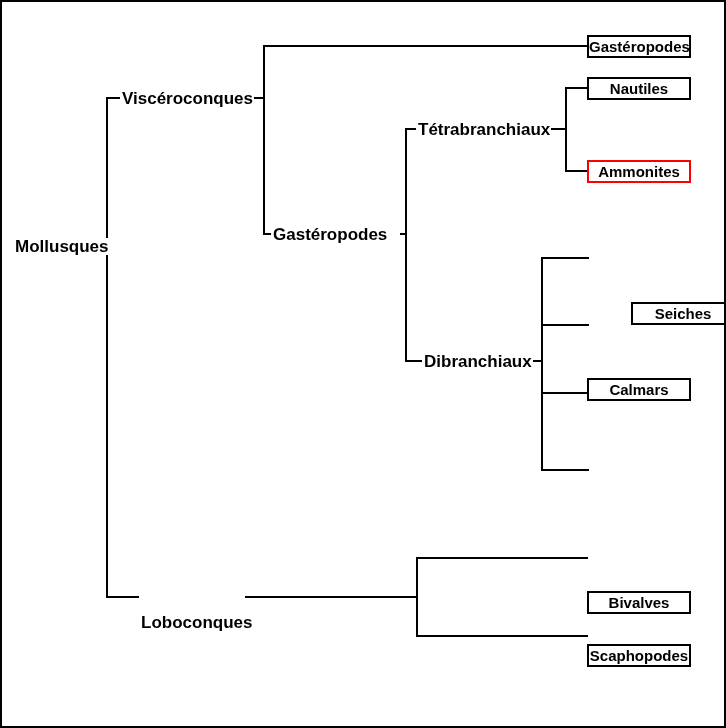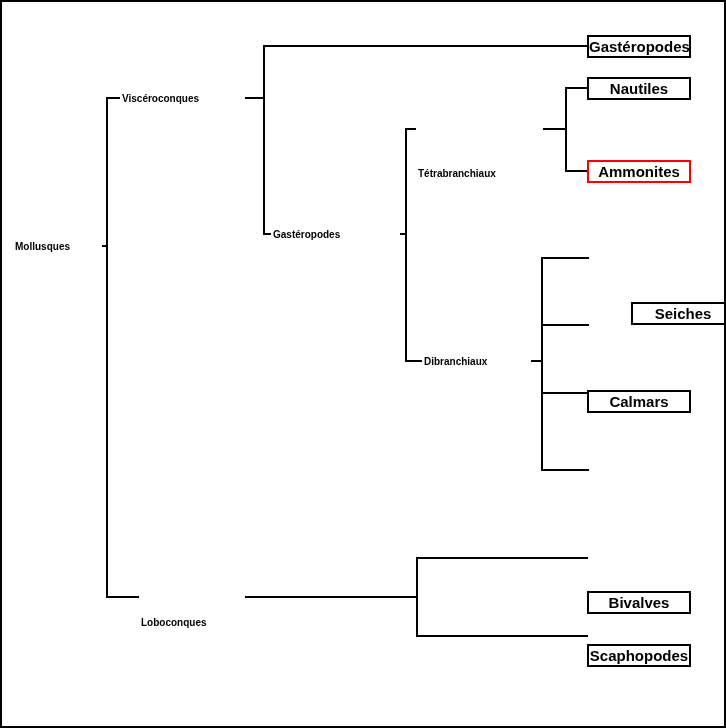--- a/index.html
+++ b/index.html
@@ -19,21 +19,21 @@
   
   .hl, .vl {
     position: absolute;
     background: #000000;
   }
   .hl { height: 2px; }
   .vl { width: 2px; }
   
   .node-label {
     position: absolute;
-    font-size: 10px;
+    font-size: 17px;
     font-weight: bold;
     color: #000000;
     white-space: nowrap;
     line-height: 17px;
     background: #ffffff;
     padding: 0 1px;
   }
   
   .leaf-box {
     position: absolute;
@@ -85,33 +85,33 @@
 
   <div class="hl" style="left: 104px; top: 594px; width: 33px; background: rgb(0, 0, 0);"></div>
   <div class="hl" style="left: 243px; top: 594px; width: 172px; background: rgb(0, 0, 0);"></div>
   <div class="vl" style="left: 414px; top: 555px; height: 80px; background: rgb(0, 0, 0);"></div>
   <div class="hl" style="left: 414px; top: 555px; width: 172px; background: rgb(0, 0, 0);"></div>
   <div class="hl" style="left: 414px; top: 633px; width: 172px; background: rgb(0, 0, 0);"></div>
 
   <span class="node-label" style="left:12px;  top:236px;">Mollusques</span>
   <span class="node-label" style="left:119px; top:88px;">Viscéroconques</span>
   <span class="node-label" style="left:270px; top:224px;">Gastéropodes</span>
-  <span class="node-label" style="left:415px; top:119px;margin-top:44px;">Tétrabranchiaux</span>
+  <span class="node-label" style="left:415px; top:119px;">Tétrabranchiaux</span>
   <span class="node-label" style="left:421px; top:351px;">Dibranchiaux</span>
   <span class="node-label" style="left:138px; top:612px;">Loboconques</span>
 
   <div class="leaf-box" style="top: 33px; border-color: rgb(0, 0, 0);">Gastéropodes</div>
 
   <div class="leaf-box" style="top: 75px; border-color: rgb(0, 0, 0);">Nautiles</div>
 
   <div class="leaf-box" style="top: 158px; border-color: rgb(255, 0, 0);">Ammonites</div>
 
 
   <div class="leaf-box" style="top: 300px; border-color: rgb(0, 0, 0); margin-left: 44px;">Seiches</div>
 
-  <div class="leaf-box" style="top: 388px; border-color: rgb(0, 0, 0);">Calmars</div>
+  <div class="leaf-box" style="top: 376px; border-color: rgb(0, 0, 0);">Calmars</div>
 
 
   <div class="leaf-box" style="top: 545px; border-color: rgb(0, 0, 0); margin-top: 44px;">Bivalves</div>
 
   <div class="leaf-box" style="top: 642px; border-color: rgb(0, 0, 0);">Scaphopodes</div>
 
 </div>
 
 </body></html>

